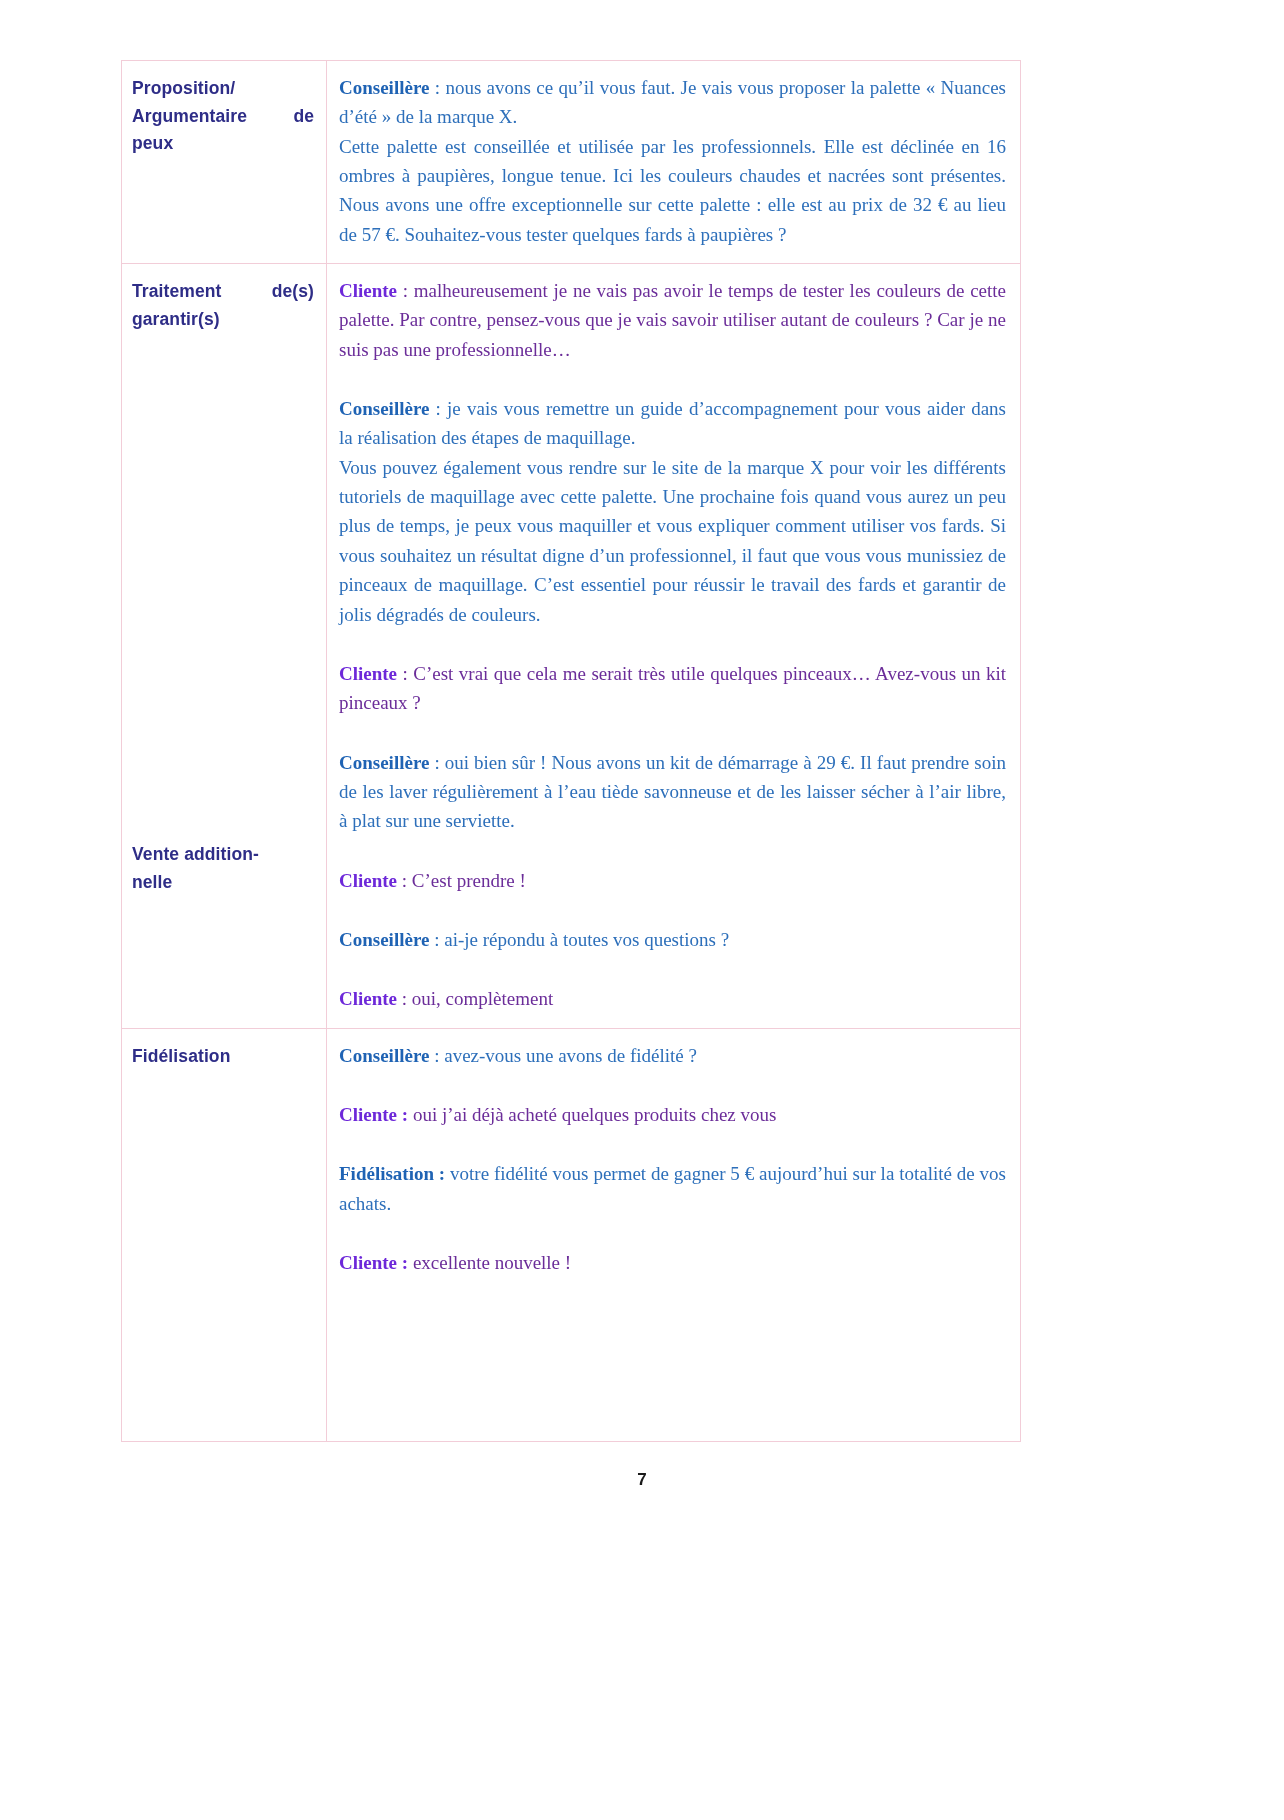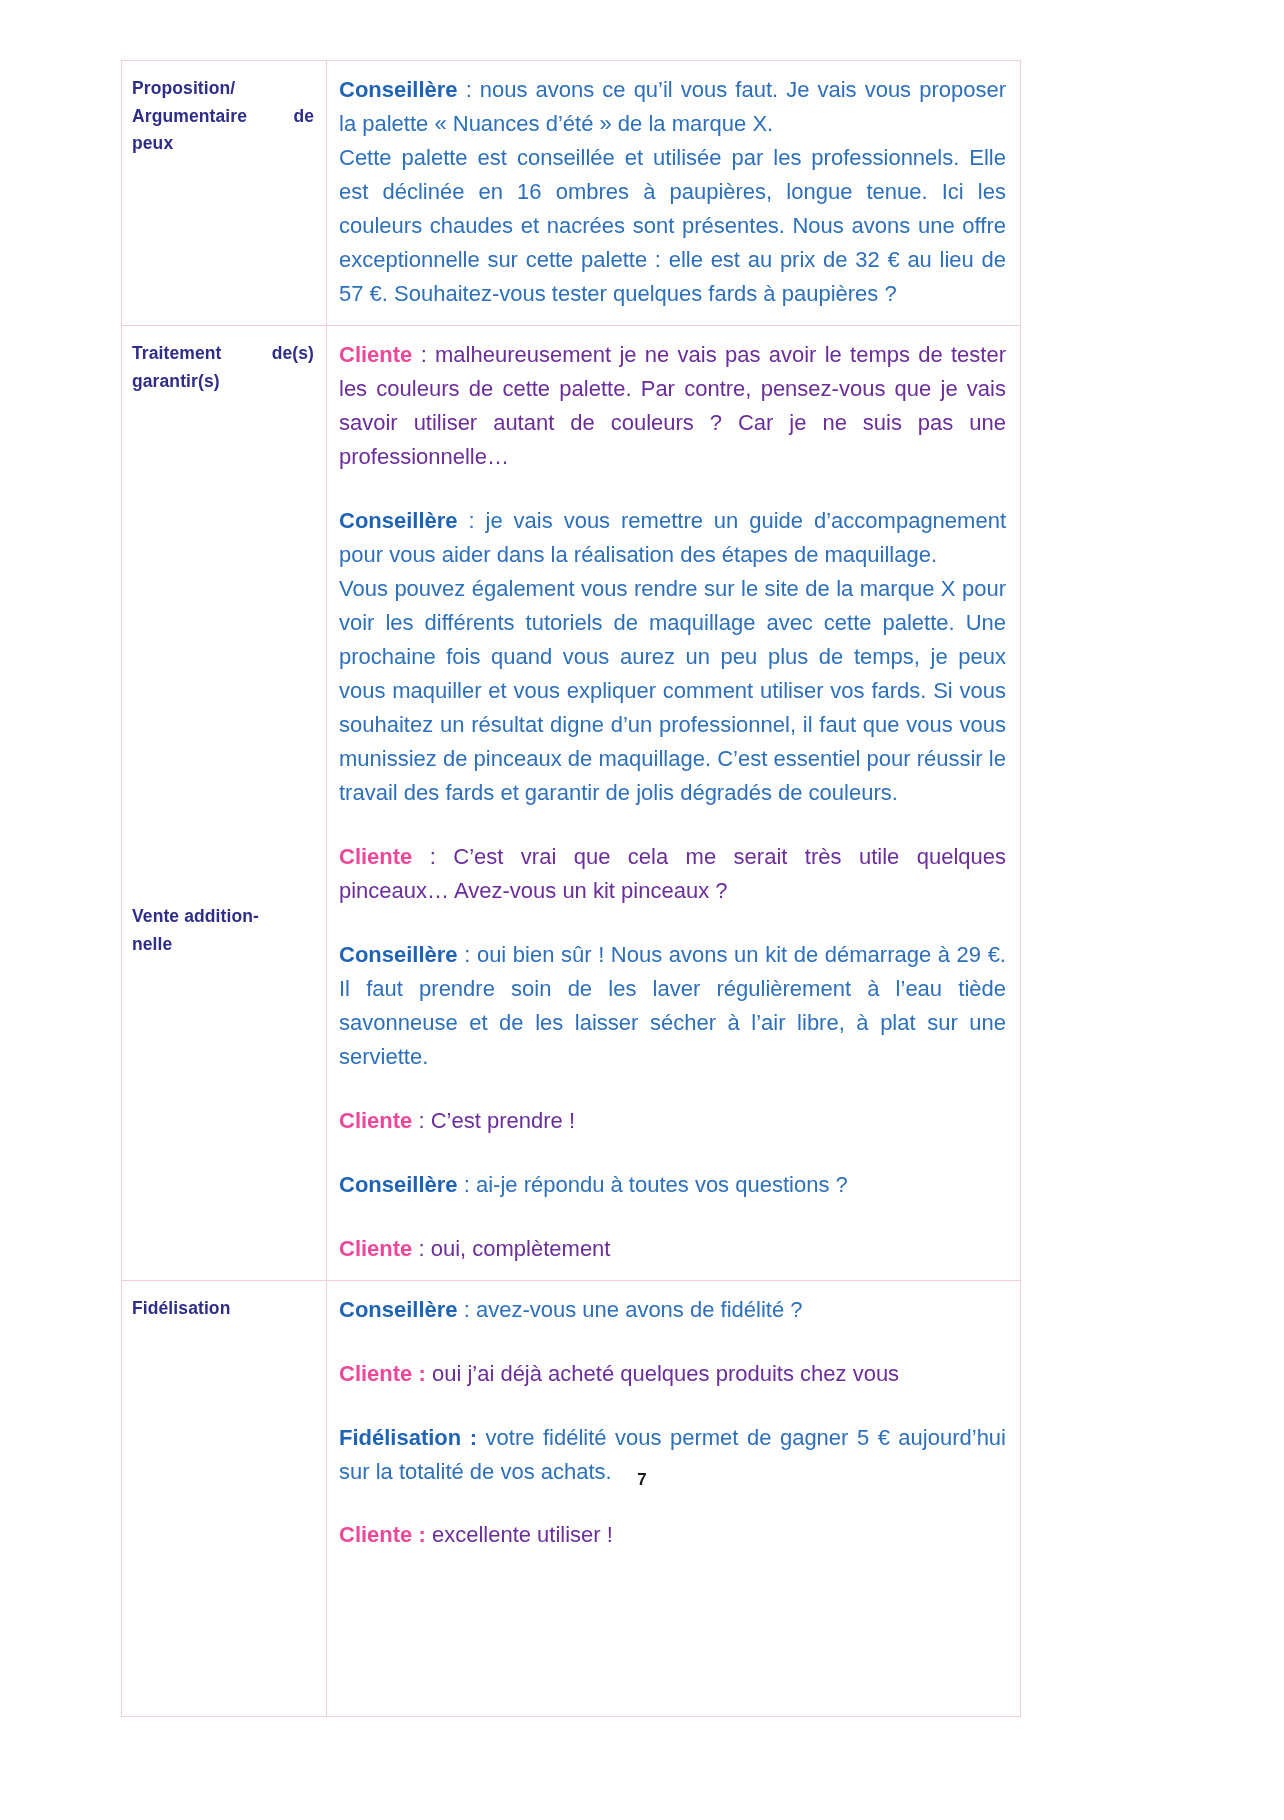--- a/index.html
+++ b/index.html
@@ -62,35 +62,36 @@
   .row-label.no-justify {
     text-align: left;
     text-align-last: left;
   }
 
   .label-spacer-vente {
     height: 508px;
   }
 
   .para {
-    font-size: 22px;
+    font-size: 19px;
     line-height: 1.545;
     text-align: justify;
     color: #2d6fba;
     margin: 0 0 0 0;
     hyphens: manual;
+    font-family: Liberation Serif, serif;
   }
   .para.conseillere { color: #2d6fba; }
   .para.cliente { color: #6b2d99; }
 
   .speaker {
     font-weight: bold;
   }
   .speaker-conseillere { color: #1f63b4; }
-  .speaker-cliente { color: #ec4899; }
+  .speaker-cliente { color: #6d28d9; }
   .gap-md { height: 30px; }
 
   .spacer-tail { height: 150px; }
 
   .page-number {
     position: absolute;
     left: 0;
     top: 1470px;
     width: 1284px;
     text-align: center;
@@ -171,21 +172,21 @@
           <div class="gap-md"></div>
           <div class="block">
             <p class="para cliente"><span class="speaker speaker-cliente">Cliente :</span><span> </span><span>oui j’ai déjà acheté quelques produits chez vous</span></p>
           </div>
           <div class="gap-md"></div>
           <div class="block">
             <p class="para conseillere"><span class="speaker speaker-conseillere">Fidélisation :</span><span> </span><span>votre fidélité vous permet de gagner 5 € aujourd’hui sur la totalité de vos achats.</span></p>
           </div>
           <div class="gap-md"></div>
           <div class="block">
-            <p class="para cliente"><span class="speaker speaker-cliente">Cliente :</span><span> </span><span>excellente utiliser !</span></p>
+            <p class="para cliente"><span class="speaker speaker-cliente">Cliente :</span><span> </span><span>excellente nouvelle !</span></p>
           </div>
           <div class="spacer-tail"></div>
         </td>
       </tr>
 
     </tbody>
   </table>
 
   <div class="page-number">7</div>
 

